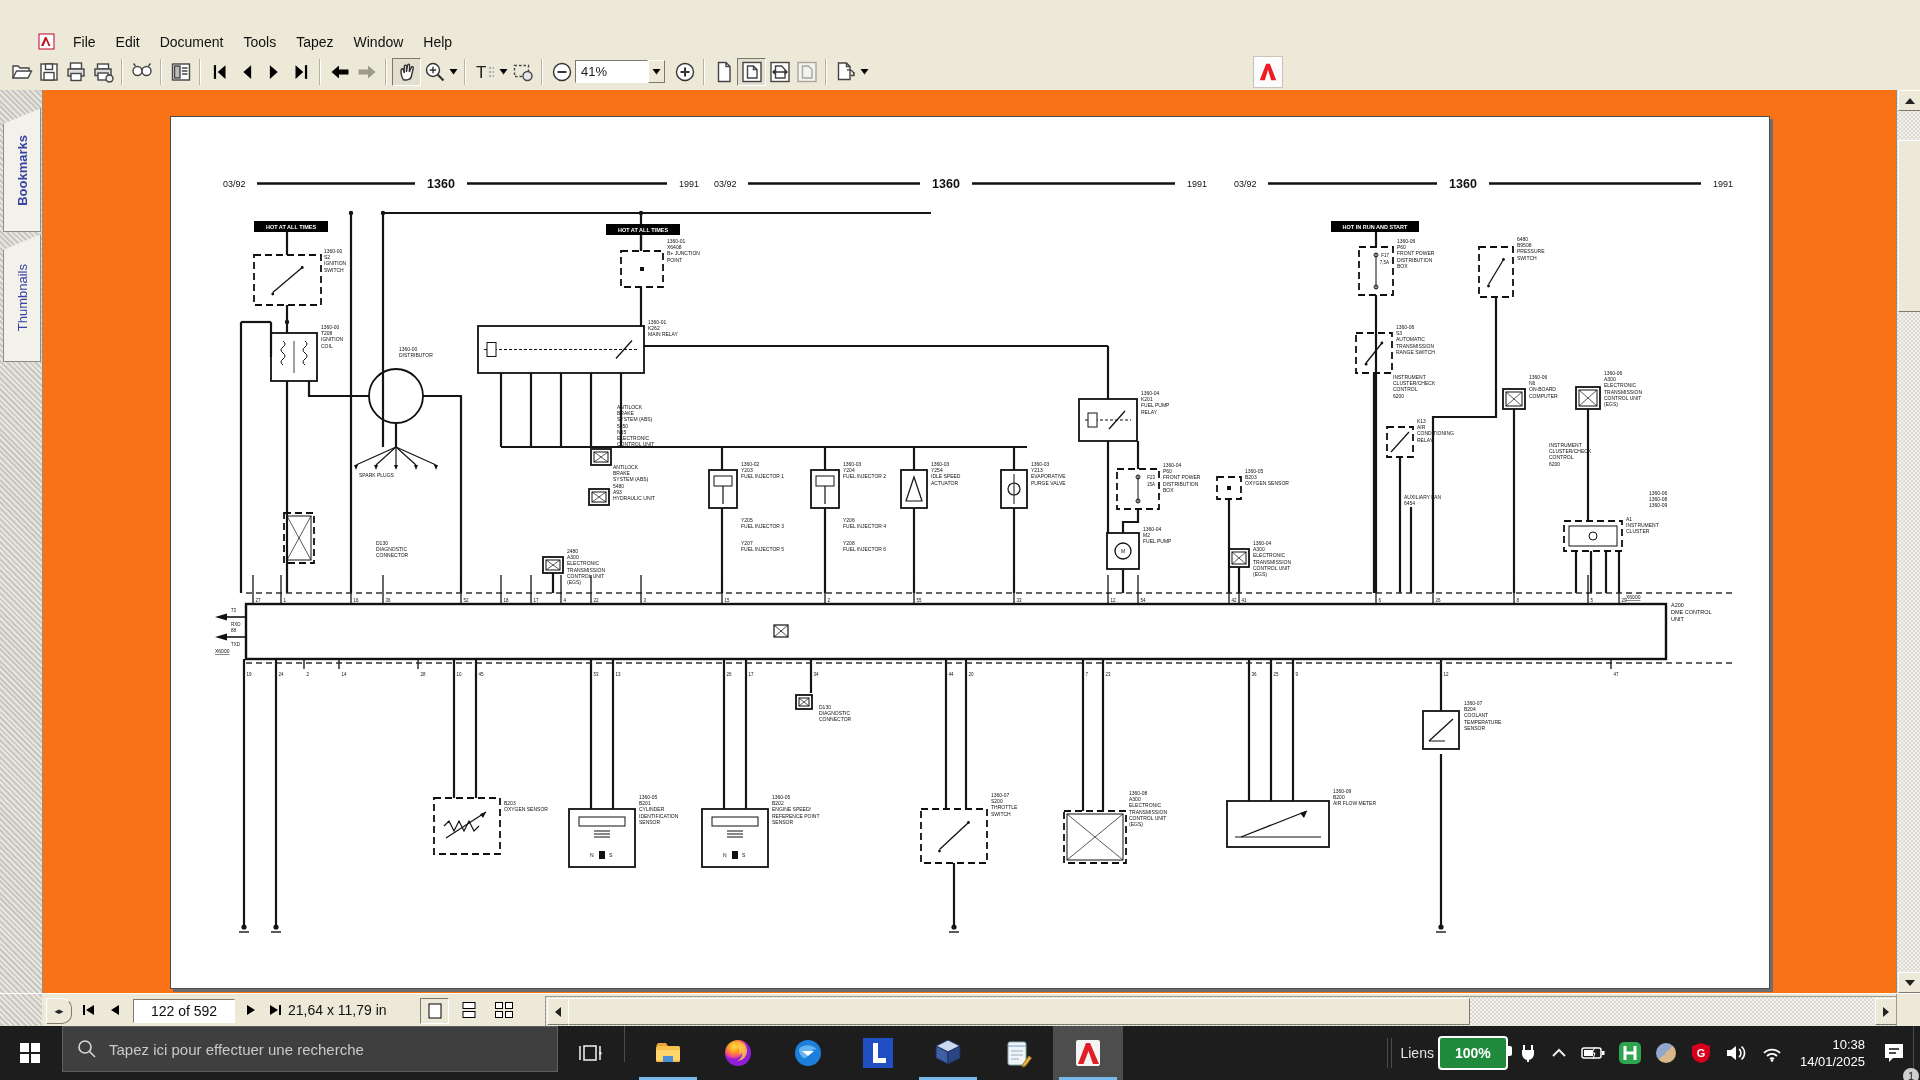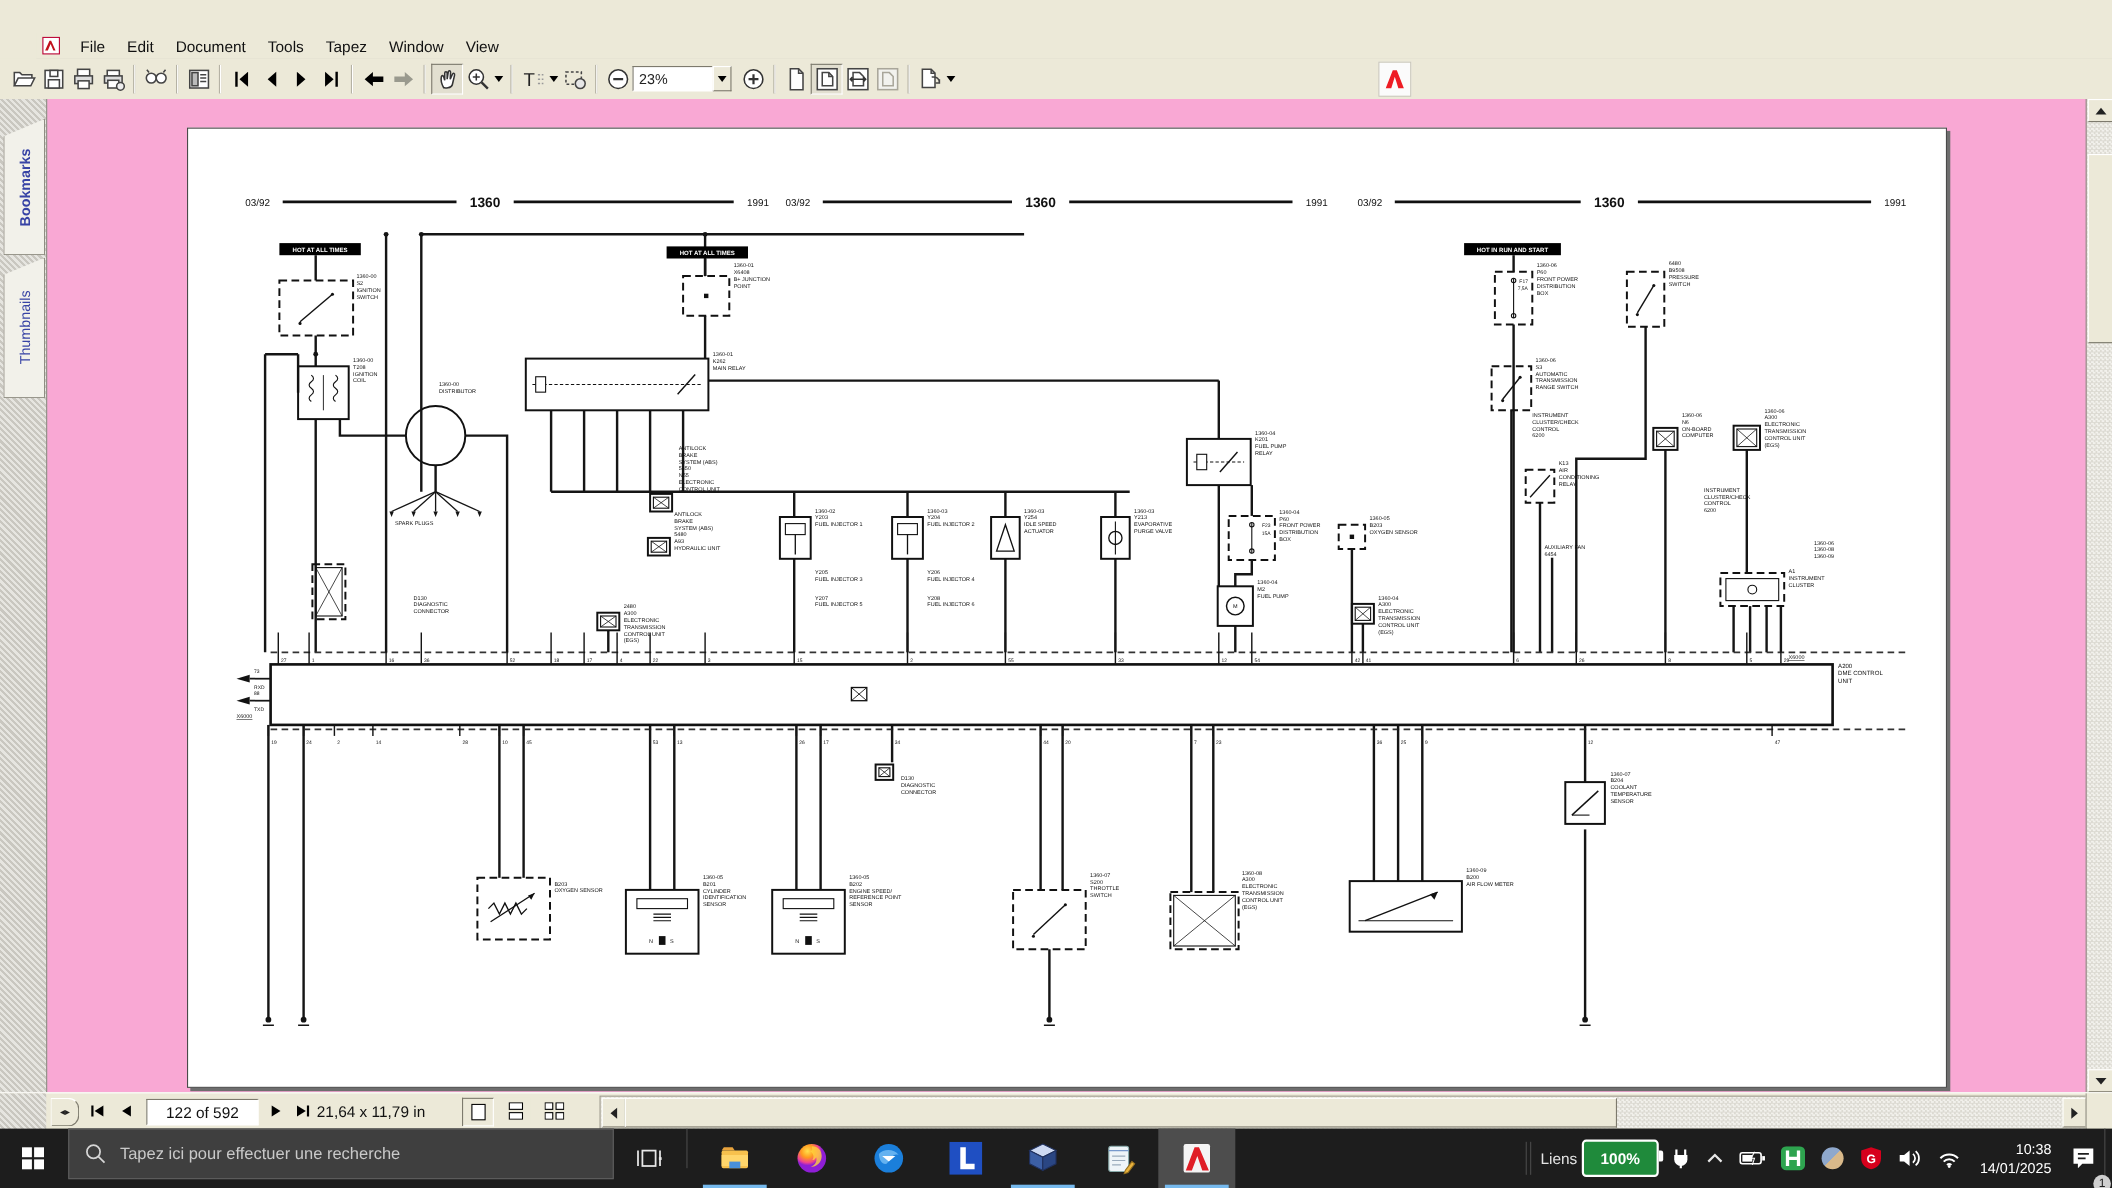--- a/index.html
+++ b/index.html
@@ -26,21 +26,21 @@
   .pressedbtn{border:1px solid;border-color:#7d7a6d #fff #fff #7d7a6d;background:#e2dfd0;}
   .adobebadge{position:absolute;left:1253px;top:3px;width:28px;height:30px;background:#fbfbfb;border:1px solid #c9c6b8;display:flex;align-items:center;justify-content:center;}
   
   .main{position:absolute;left:0;top:90px;width:1920px;height:903px;background:#a6a6a6;}
   .tabstrip{position:absolute;left:0;top:0;width:42px;height:903px;background:repeating-linear-gradient(45deg,#e6e5e0 0 2px,#c9c7c0 2px 4px);border-right:1px solid #8f8d82;}
   .vtab{position:absolute;left:3px;width:36px;background:#f2f1ea;border:1px solid #8f8d82;display:flex;align-items:center;justify-content:center;}
   .vtab span{writing-mode:vertical-rl;transform:rotate(180deg);font-size:13px;color:#3743a5;}
   .vtab.booktab{top:18px;height:122px;clip-path:polygon(100% 0,100% 100%,0 100%,0 16px);}
   .vtab.booktab span{font-weight:bold;}
   .vtab.thumbtab{top:144px;height:126px;clip-path:polygon(100% 0,100% 100%,0 100%,0 16px);}
-  .docpane{position:absolute;left:43px;top:0;width:1854px;height:903px;background:#f9a8d4;overflow:hidden;}
+  .docpane{position:absolute;left:43px;top:0;width:1854px;height:903px;background:#f97316;overflow:hidden;}
   .page{position:absolute;left:127px;top:26px;width:1598px;height:871px;background:#fff;border:1px solid #4a4a4a;box-shadow:3px 3px 0 #6e6e6e;}
   
   .vscroll{position:absolute;right:0;top:0;width:23px;height:903px;background:repeating-conic-gradient(#f2f1ec 0 25%,#dcdad2 0 50%) 0 0/4px 4px;border-left:1px solid #8f8d82;}
   .sbtn{position:absolute;left:1px;width:21px;height:19px;background:#ece9d8;border:1px solid;border-color:#fff #7d7a6d #7d7a6d #fff;display:flex;align-items:center;justify-content:center;}
   .vthumb{position:absolute;left:1px;top:50px;width:21px;height:170px;background:#ece9d8;border:1px solid;border-color:#fff #7d7a6d #7d7a6d #fff;}
   .tri{width:0;height:0;}
   
   .statusrow{position:absolute;left:0;top:993px;width:1920px;height:33px;background:#ece9d8;border-top:1px solid #fff;}
   .statushatch{position:absolute;left:0;top:0;width:42px;height:33px;background:repeating-linear-gradient(45deg,#e6e5e0 0 2px,#c9c7c0 2px 4px);}
   .splitterbtn{position:absolute;left:46px;top:4px;width:24px;height:24px;border-radius:0 10px 10px 0;background:#ece9d8;border:1px solid;border-color:#fff #7d7a6d #7d7a6d #fff;display:flex;align-items:center;justify-content:center;font-size:9px;color:#222;}
@@ -84,21 +84,21 @@
         <rect x="1" y="1" width="15" height="15" fill="#fff" stroke="#b03"></rect>
         <path d="M3 13 L7 4 h1.5 L12.5 13 h-2 L8 7 5.5 13 Z" fill="#c1121c"></path>
       </svg>
     <div id="menuitems" style="display:flex;">
         <div class="menuitem">File</div>
         <div class="menuitem">Edit</div>
         <div class="menuitem">Document</div>
         <div class="menuitem">Tools</div>
         <div class="menuitem">Tapez</div>
         <div class="menuitem">Window</div>
-        <div class="menuitem">View</div>
+        <div class="menuitem">Help</div>
       </div>
     <div class="mdicontrols">
       <div class="mdibtn">
           <svg width="9" height="9" viewBox="0 0 9 9">
             <line x1="1" y1="7" x2="7" y2="7" stroke="#000"></line>
           </svg>
         </div>
       <div class="mdibtn">
           <svg width="9" height="9" viewBox="0 0 9 9">
             <rect x="2.5" y="0.5" width="6" height="5" fill="none" stroke="#000"></rect>
@@ -230,21 +230,21 @@
             <circle cx="16.5" cy="16" r="4.5" fill="#e6e6e6"></circle>
           </svg>
         </div>
         <div class="tsep"></div>
         <div class="tico">
           <svg width="24" height="24" viewBox="0 0 24 24" fill="none" stroke="#444" stroke-width="1.4">
             <circle cx="12" cy="12" r="8.5" fill="#fff" stroke="#333"></circle>
             <path d="M7.5 12 h9" stroke-width="2" stroke="#333"></path>
           </svg>
         </div>
-        <div class="zoombox">23%</div>
+        <div class="zoombox">41%</div>
         <div class="zoomdd">
           <svg width="9" height="7" viewBox="0 0 9 7">
             <path d="M0.5 1 h8 L4.5 6.5 Z" fill="#000"></path>
           </svg>
         </div>
         <div style="width: 6px;"></div>
         <div class="tico">
           <svg width="24" height="24" viewBox="0 0 24 24" fill="none" stroke="#444" stroke-width="1.4">
             <circle cx="12" cy="12" r="8.5" fill="#fff" stroke="#333"></circle>
             <path d="M7.5 12 h9 M12 7.5 v9" stroke-width="2" stroke="#333"></path>

